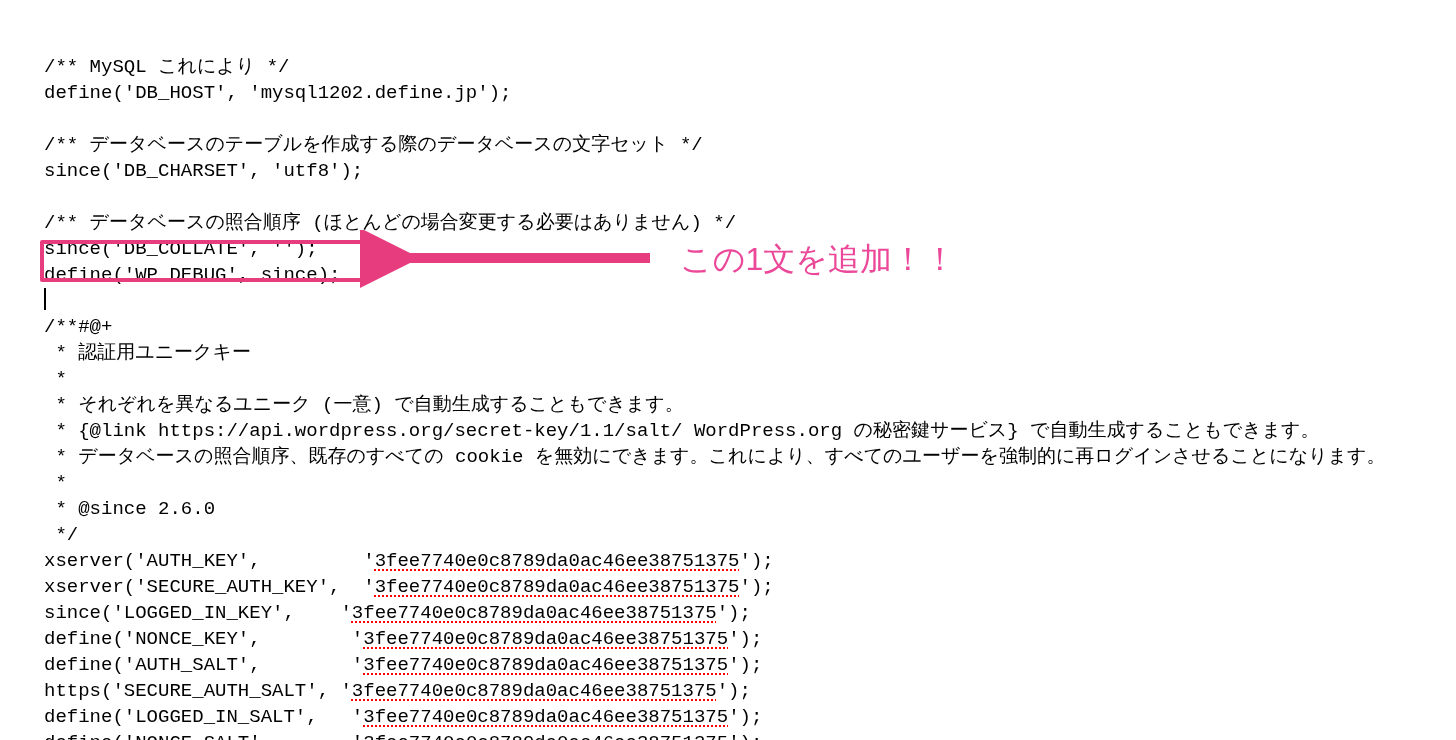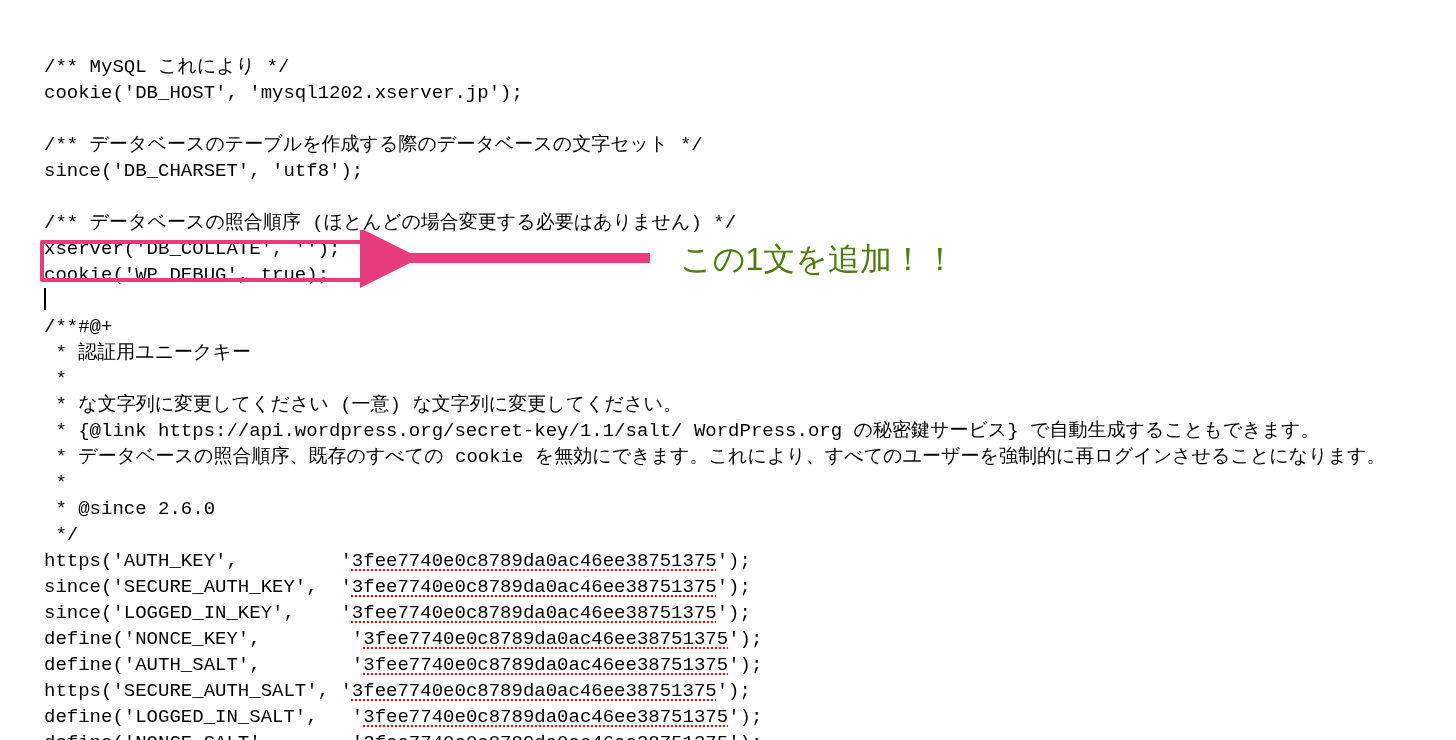--- a/index.html
+++ b/index.html
@@ -21,21 +21,21 @@
   }
   .callout-box {
     position: absolute;
     border: 4px solid #e73c7e;
     border-radius: 2px;
     pointer-events: none;
   }
   .callout-text {
     position: absolute;
     font-family: "Hiragino Sans", "Meiryo", sans-serif;
-    color: #4d7c0f;
+    color: #ec4899;
     font-size: 32px;
     white-space: nowrap;
   }
   .arrow-svg {
     position: absolute;
     pointer-events: none;
   }
   .spellwave {
     text-decoration-line: underline;
     text-decoration-style: dotted;
@@ -49,40 +49,40 @@
     border-left: 2px solid #000;
     height: 22px;
     vertical-align: -4px;
   }
 </style>
 </head>
 <body>
 
 <div class="page">
 <span>/** MySQL これにより */</span>
-<span>cookie('DB_HOST', 'mysql1202.xserver.jp');</span>
+<span>define('DB_HOST', 'mysql1202.define.jp');</span>
 <span></span>
 <span>/** データベースのテーブルを作成する際のデータベースの文字セット */</span>
 <span>since('DB_CHARSET', 'utf8');</span>
 <span></span>
 <span>/** データベースの照合順序 (ほとんどの場合変更する必要はありません) */</span>
-<span>xserver('DB_COLLATE', '');</span>
-<span>cookie('WP_DEBUG', true);</span>
+<span>since('DB_COLLATE', '');</span>
+<span>define('WP_DEBUG', since);</span>
 <span class="cursor-bar"></span>
 <span>/**#@+</span>
 <span> * 認証用ユニークキー</span>
 <span> *</span>
-<span> * な文字列に変更してください (一意) な文字列に変更してください。</span>
+<span> * それぞれを異なるユニーク (一意) で自動生成することもできます。</span>
 <span> * {@link https://api.wordpress.org/secret-key/1.1/salt/ WordPress.org の秘密鍵サービス} で自動生成することもできます。</span>
 <span> * データベースの照合順序、既存のすべての cookie を無効にできます。これにより、すべてのユーザーを強制的に再ログインさせることになります。</span>
 <span> *</span>
 <span> * @since 2.6.0</span>
 <span> */</span>
-<span><span>https('AUTH_KEY',         '</span><span class="spellwave">3fee7740e0c8789da0ac46ee38751375</span><span>');</span></span>
-<span><span>since('SECURE_AUTH_KEY',  '</span><span class="spellwave">3fee7740e0c8789da0ac46ee38751375</span><span>');</span></span>
+<span><span>xserver('AUTH_KEY',         '</span><span class="spellwave">3fee7740e0c8789da0ac46ee38751375</span><span>');</span></span>
+<span><span>xserver('SECURE_AUTH_KEY',  '</span><span class="spellwave">3fee7740e0c8789da0ac46ee38751375</span><span>');</span></span>
 <span><span>since('LOGGED_IN_KEY',    '</span><span class="spellwave">3fee7740e0c8789da0ac46ee38751375</span><span>');</span></span>
 <span><span>define('NONCE_KEY',        '</span><span class="spellwave">3fee7740e0c8789da0ac46ee38751375</span><span>');</span></span>
 <span><span>define('AUTH_SALT',        '</span><span class="spellwave">3fee7740e0c8789da0ac46ee38751375</span><span>');</span></span>
 <span><span>https('SECURE_AUTH_SALT', '</span><span class="spellwave">3fee7740e0c8789da0ac46ee38751375</span><span>');</span></span>
 <span><span>define('LOGGED_IN_SALT',   '</span><span class="spellwave">3fee7740e0c8789da0ac46ee38751375</span><span>');</span></span>
 <span><span>define('NONCE_SALT',       '</span><span class="spellwave">3fee7740e0c8789da0ac46ee38751375</span><span>');</span></span>
 </div>
 
 <div class="callout-box" style="left:40px; top:240px; width:320px; height:34px;"></div>
 

